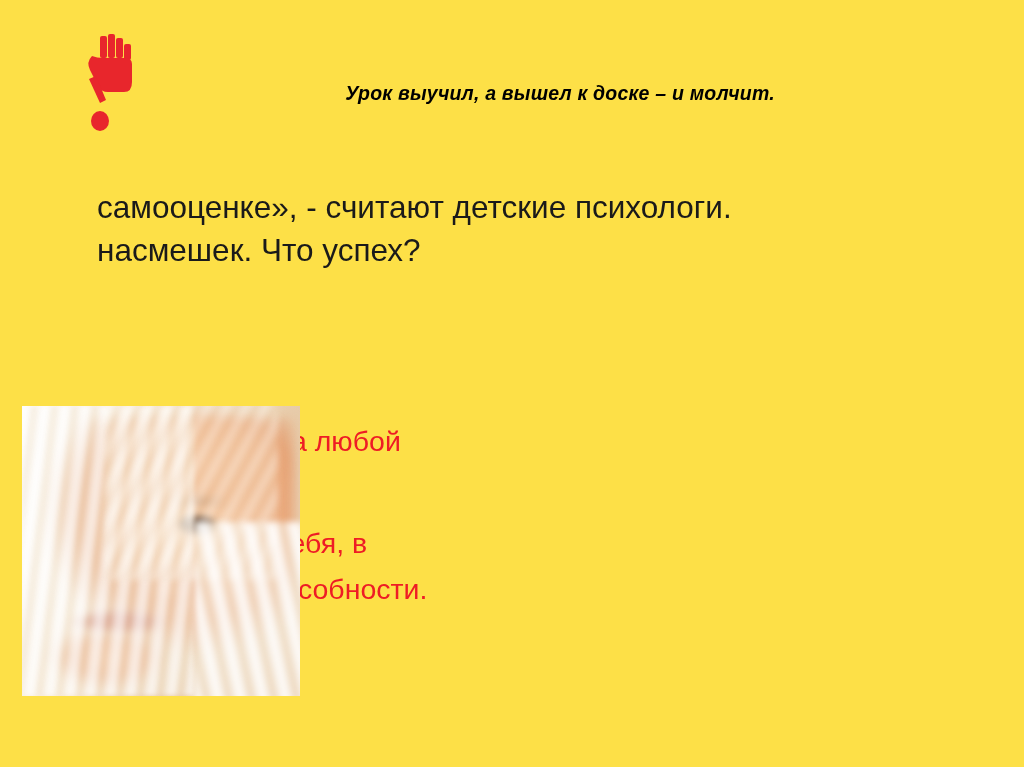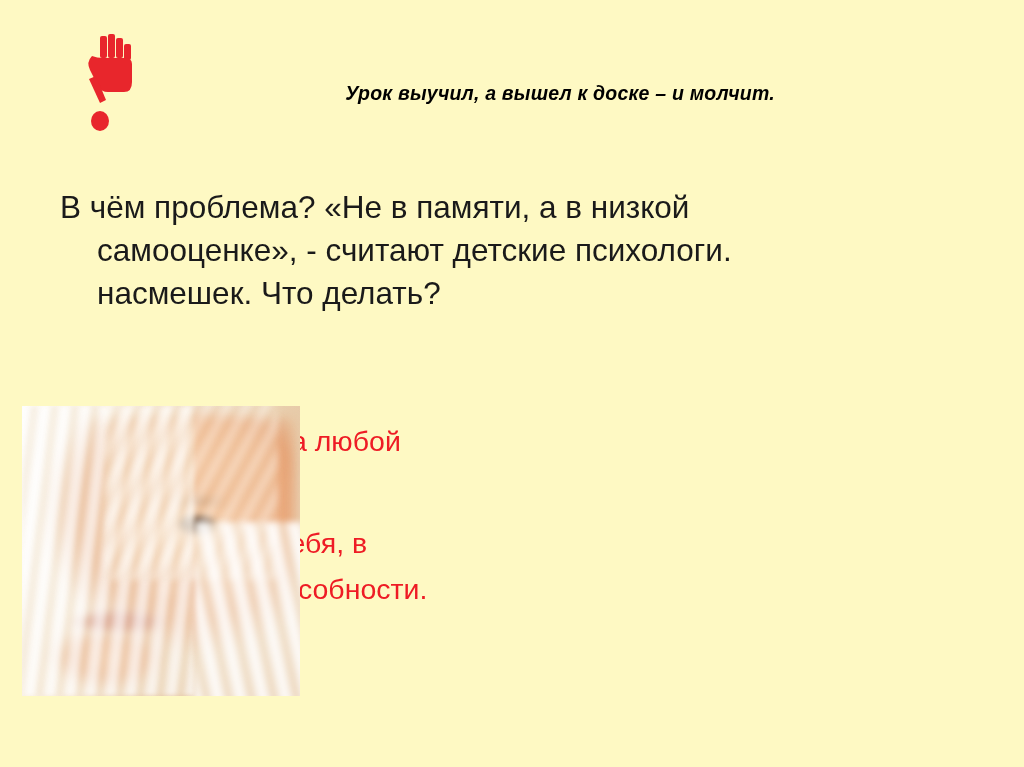--- a/index.html
+++ b/index.html
@@ -13,21 +13,21 @@
     font-family: "Liberation Sans", sans-serif;
     overflow: hidden;
     position: relative;
   }
 
   .slide {
     position: absolute;
     left: 0; top: 0;
     width: 1024px;
     height: 767px;
-    background: #fef9c3;
+    background: #fde047;
   }
 
   
   .header-icon {
     position: absolute;
     left: 78px;
     top: 30px;
     width: 60px;
     height: 110px;
   }
@@ -234,23 +234,22 @@
         <path d="M14 26 q-6 6 -2 14 l8 16 q3 6 10 6 l16 0 q8 0 8 -10 l0 -18 q0 -6 -7 -6 l-22 0 q-6 0 -11 -2 z"></path>
         <path d="M18 46 l10 24 l-6 3 l-11 -24 z"></path>
         <ellipse cx="22" cy="91" rx="9" ry="10"></ellipse>
       </g>
     </svg>
   </div>
 
   <div class="header-title">Урок выучил, а вышел к доске – и молчит.</div>
 
   <div class="body-text">
-    <span class="first-line">В чём проблема? «Не в памяти, а в низкой</span>
     <span class="indent">самооценке», - считают детские психологи.</span>
-    <span class="indent">насмешек. Что делать?</span>
+    <span class="indent">насмешек. Что успех?</span>
   </div>
 
   <div class="red-block">
     <span class="line red-line-1">ить ребёнка за любой</span>
     <span class="line red-line-2">успех.</span>
     <span class="line red-line-3">шать веру в себя, в</span>
     <span class="line red-line-4">венные способности.</span>
   </div>
 
   <div class="photo">

